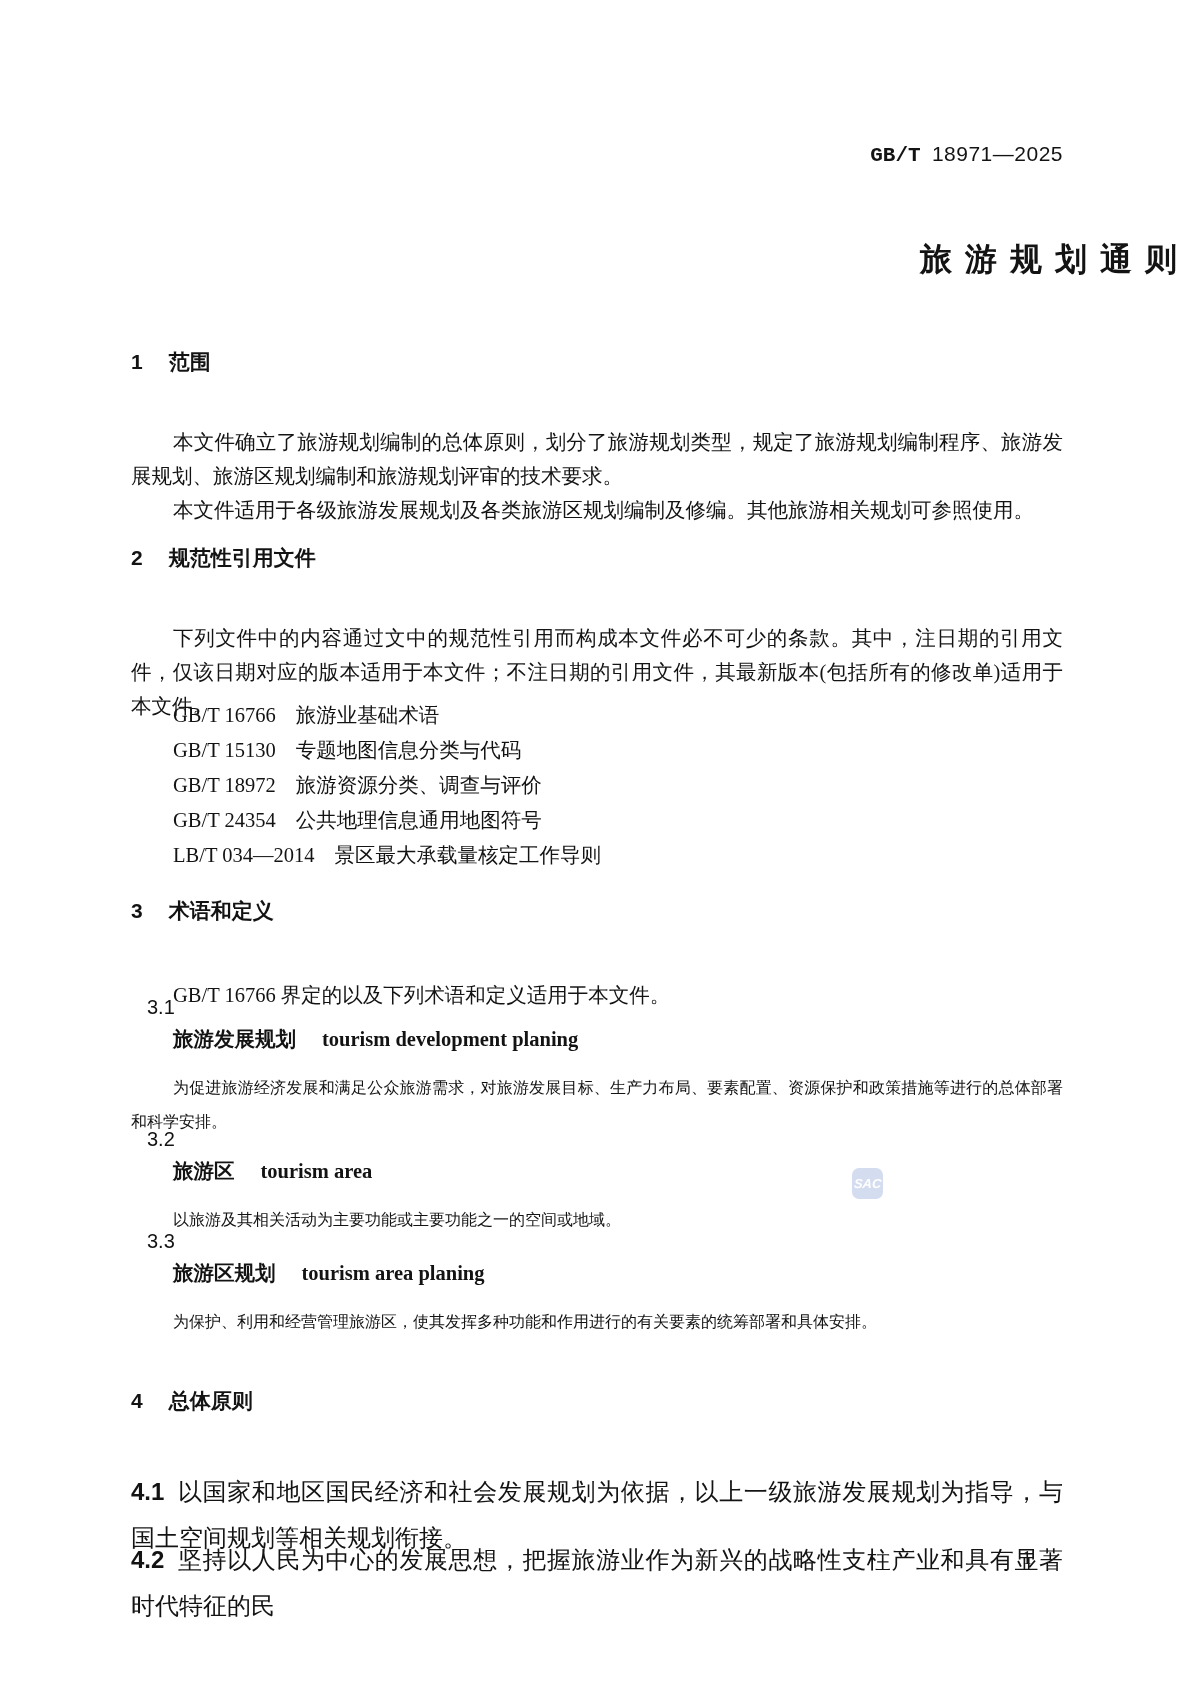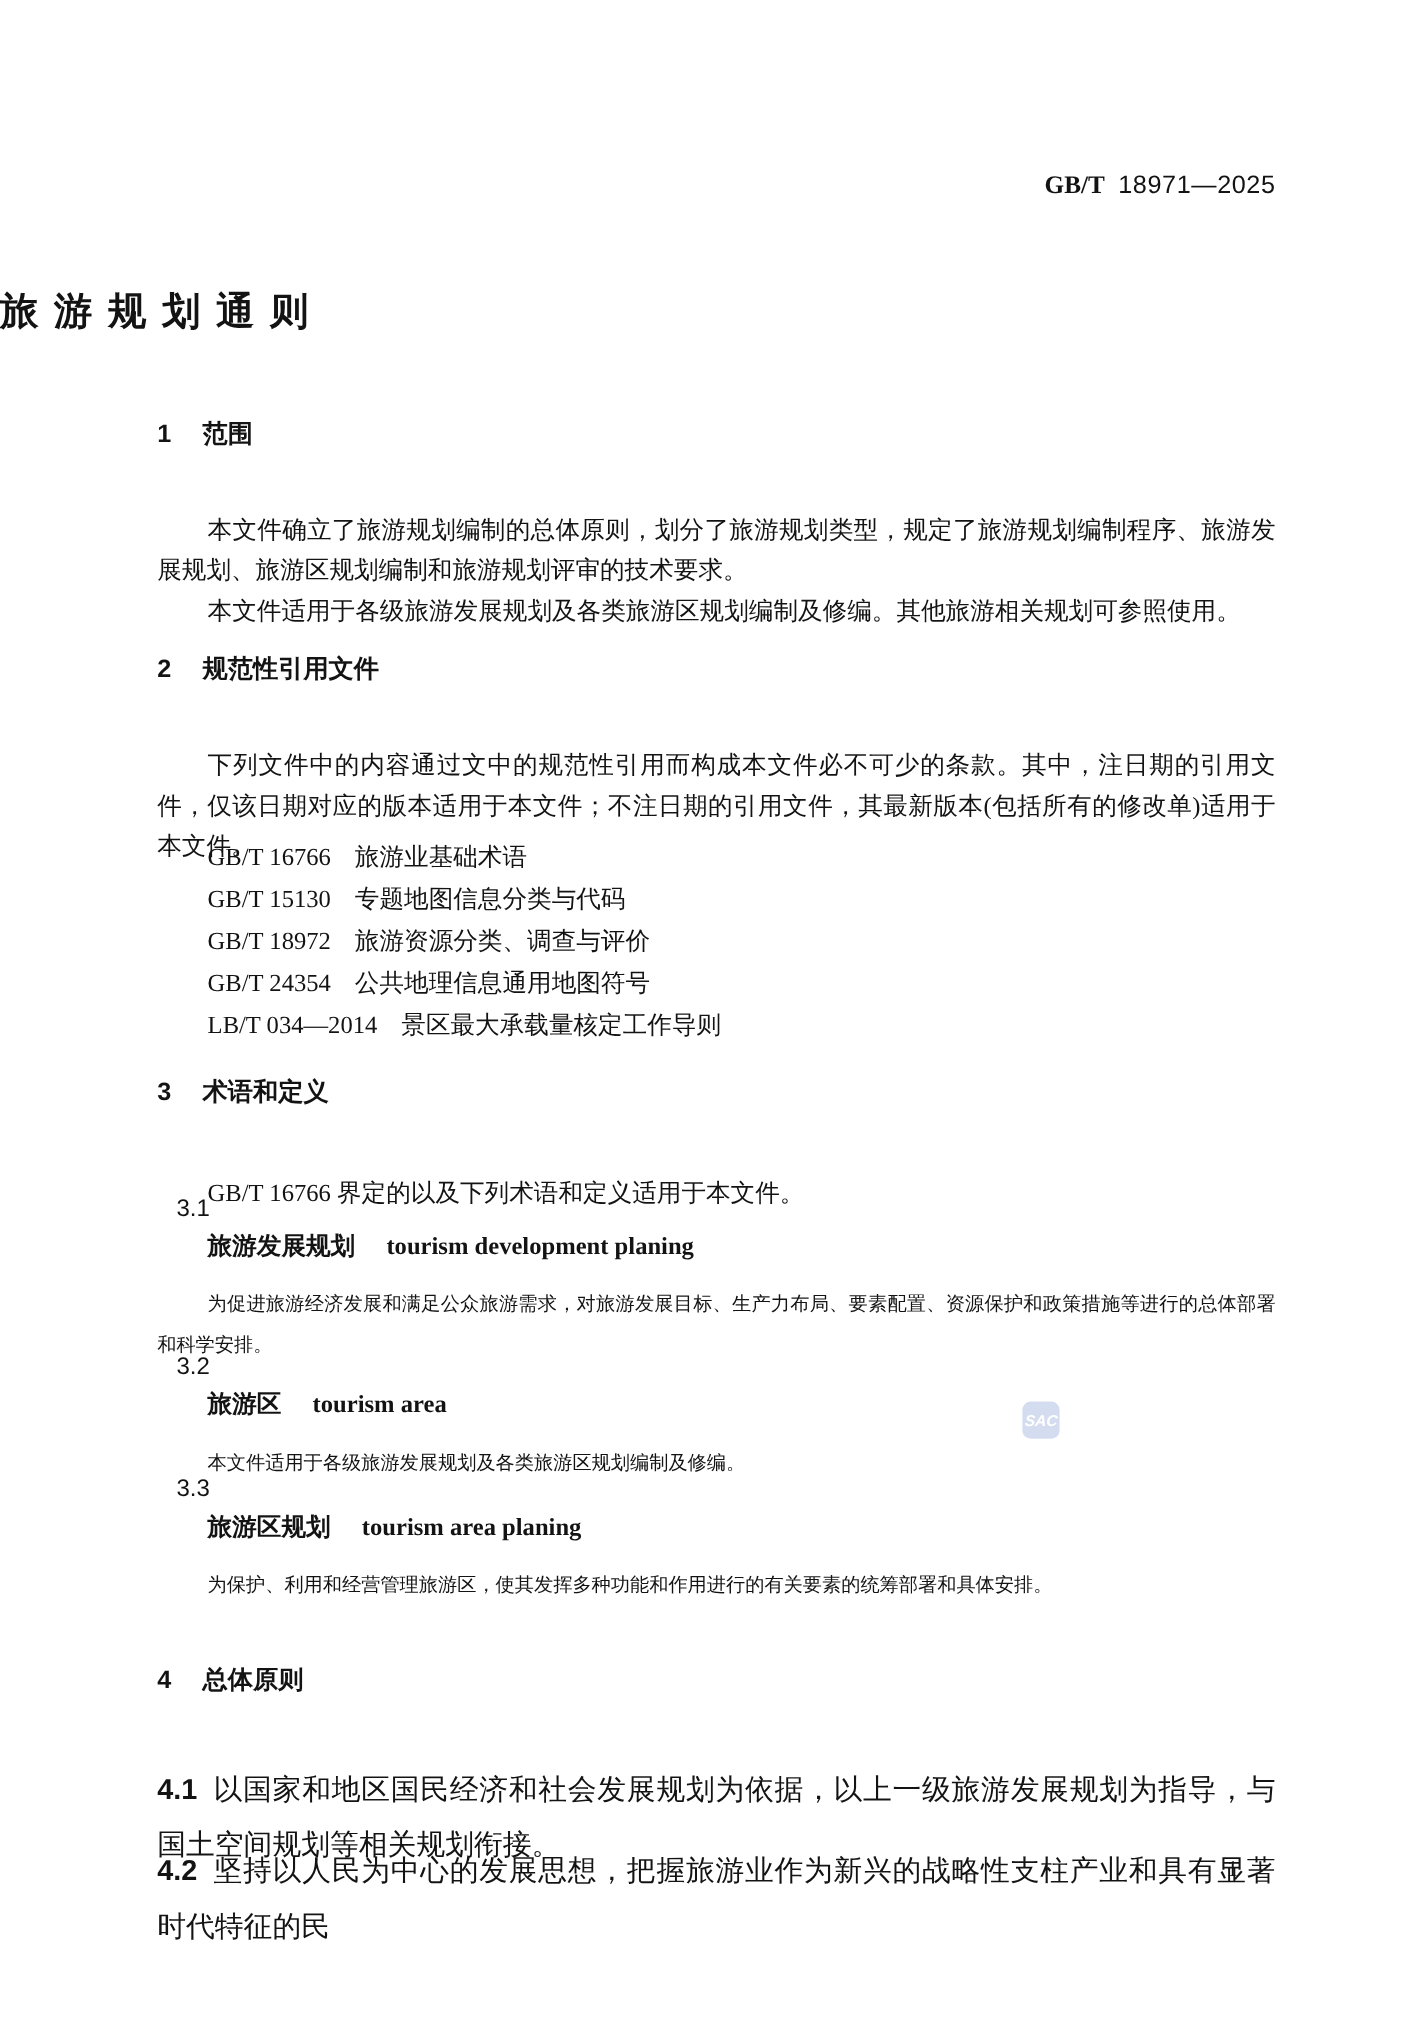--- a/index.html
+++ b/index.html
@@ -8,25 +8,25 @@
     width:1190px; height:1684px;
     background:#ffffff;
     color:#131313;
     font-family:"Liberation Serif","DejaVu Serif",serif;
     overflow:hidden;
   }
   .abs { position:absolute; }
 
   
   .b-header { top:142px; right:127px; font-size:21px; line-height:24px; white-space:nowrap; }
-  .code-prefix { font-family:Liberation Serif, serif; font-weight:700; }
+  .code-prefix { font-family:Liberation Mono, monospace; font-weight:700; }
   .code-number { font-family:"Liberation Sans","DejaVu Sans",sans-serif; font-weight:400; letter-spacing:0.5px; margin-left:6px; }
 
   
-  .b-title { top:241px; left:0; width:1190px; text-align:left; }
+  .b-title { top:241px; left:0; width:1190px; text-align:right; }
   .doc-title {
     font-family:"Liberation Sans","DejaVu Sans",sans-serif;
     font-weight:700; font-size:32px; line-height:36px;
     letter-spacing:13px; text-indent:13px; white-space:nowrap;
   }
 
   
   .sec-heading {
     font-family:"Liberation Sans","DejaVu Sans",sans-serif;
     font-weight:700; font-size:21px; line-height:26px; white-space:nowrap;
@@ -151,21 +151,21 @@
       <span class="term-zh">旅游发展规划</span><span class="term-en">tourism development planing</span>
     </div>
     <p class="term-def">为促进旅游经济发展和满足公众旅游需求，对旅游发展目标、生产力布局、要素配置、资源保护和政策措施等进行的总体部署和科学安排。</p>
   </div>
 
   <div class="abs term-block b-t2">
     <div class="term-num">3.2</div>
     <div class="term-heading">
       <span class="term-zh">旅游区</span><span class="term-en">tourism area</span>
     </div>
-    <p class="term-def">本文件适用于各级旅游发展规划及各类旅游区规划编制及修编。</p>
+    <p class="term-def">以旅游及其相关活动为主要功能或主要功能之一的空间或地域。</p>
   </div>
 
   <div class="abs term-block b-t3">
     <div class="term-num">3.3</div>
     <div class="term-heading">
       <span class="term-zh">旅游区规划</span><span class="term-en">tourism area planing</span>
     </div>
     <p class="term-def">为保护、利用和经营管理旅游区，使其发挥多种功能和作用进行的有关要素的统筹部署和具体安排。</p>
   </div>
 

